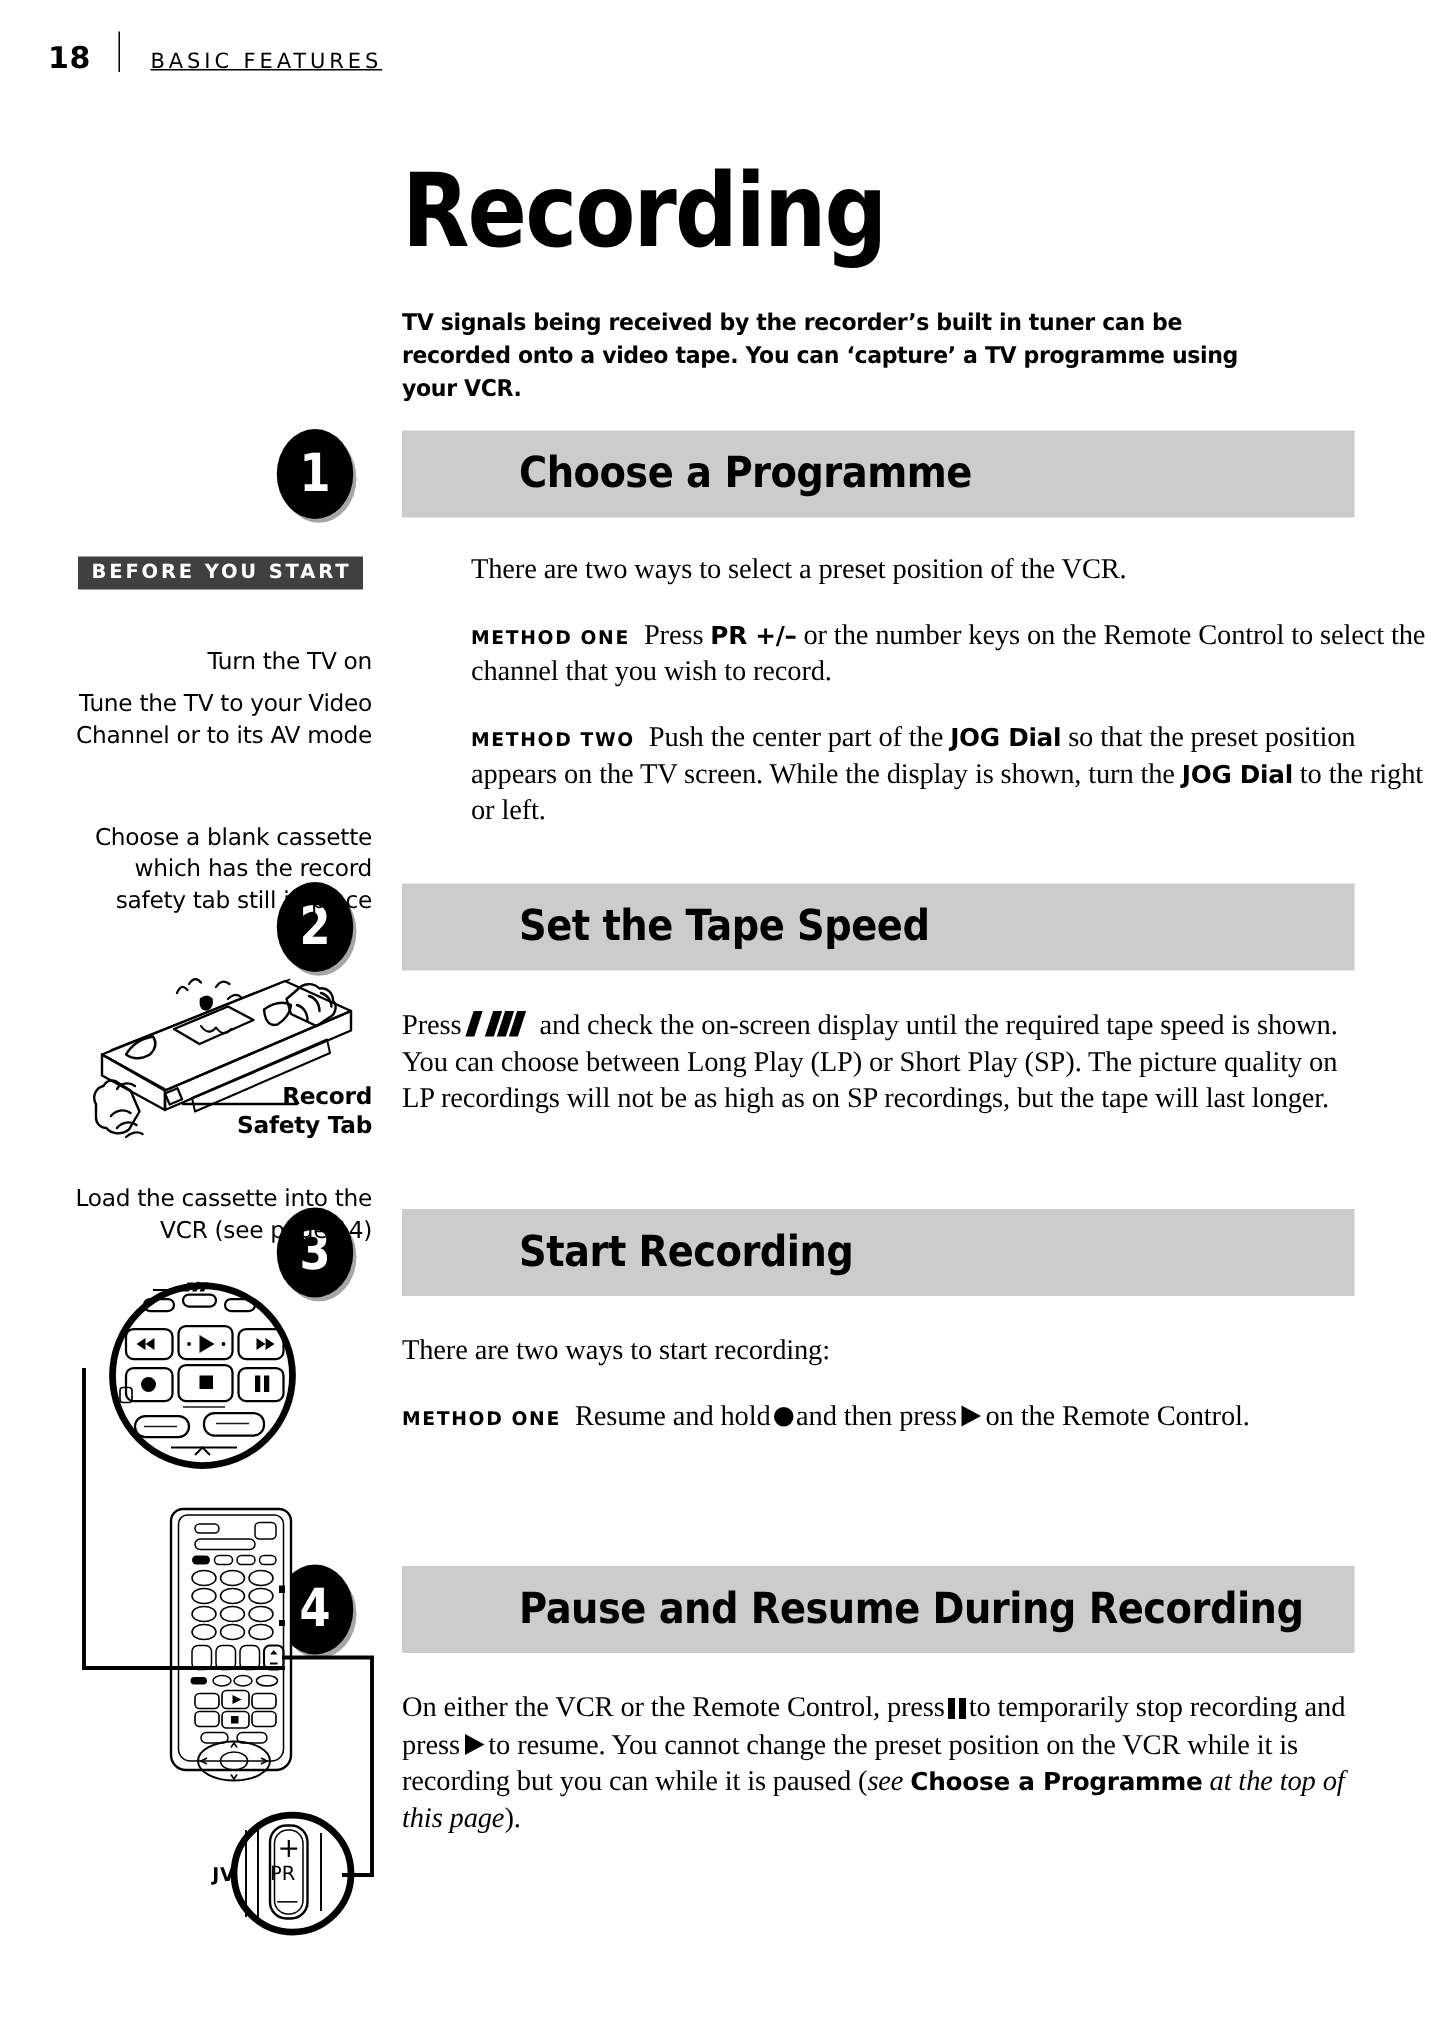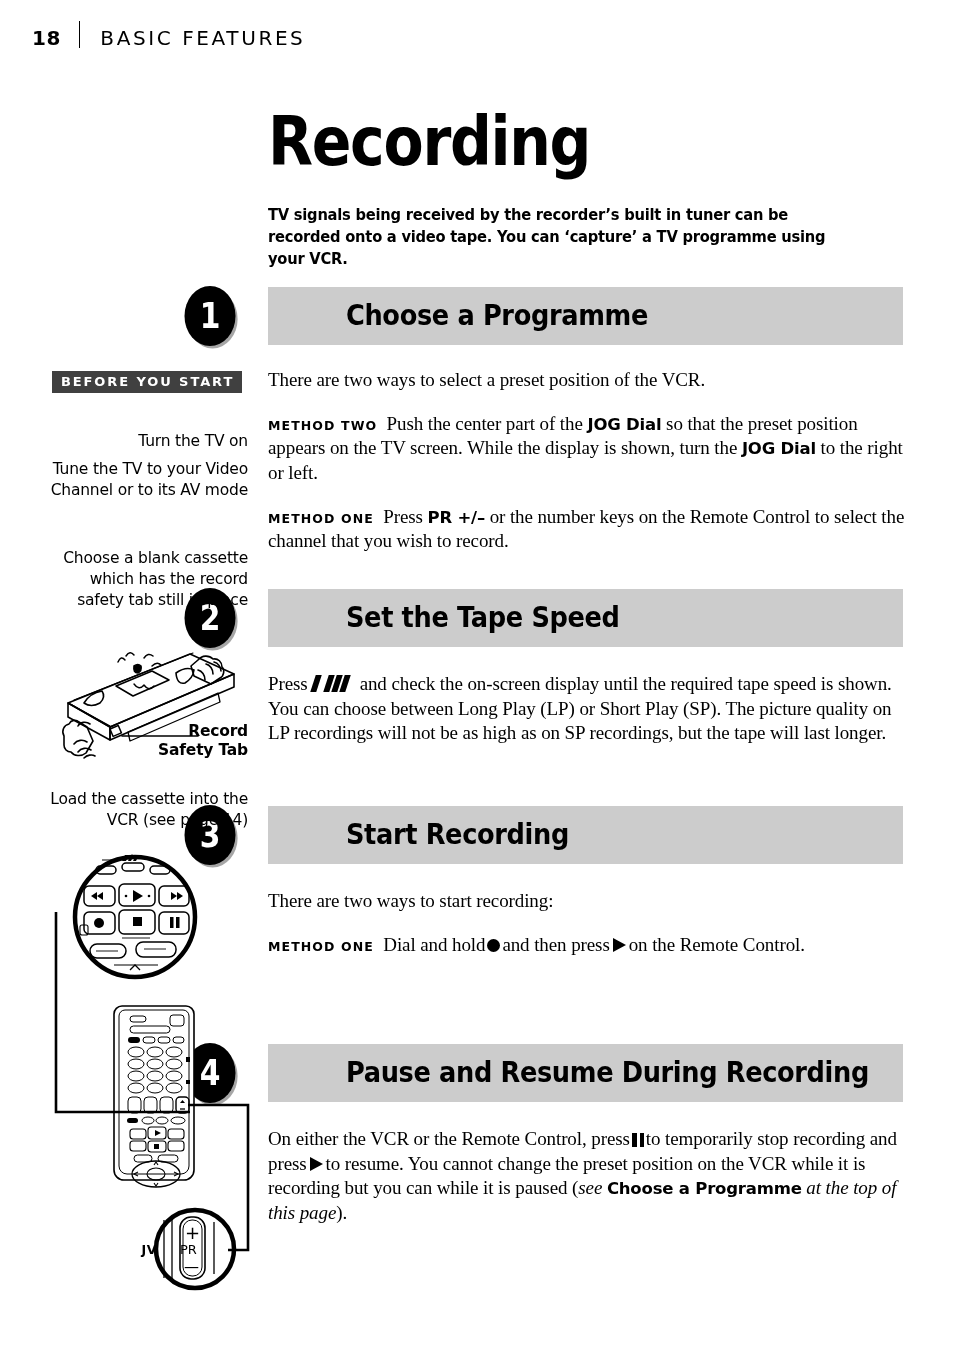--- a/index.html
+++ b/index.html
@@ -33,23 +33,24 @@
     line-height: 1;
   }
   .header-rule {
     width: 1.5px;
     height: 27px;
     background: #000;
     margin: 0 20px 0 18px;
   }
   .header-section {
     font-family: "DejaVu Sans", sans-serif;
-    font-size: 20px;
+    font-size: 14px;
     letter-spacing: 2.6px;
     line-height: 1;
+    text-decoration: underline;
   }
 
   
   .doc-title {
     position: absolute;
     left: 268px;
     top: 62px;
     font-family: "DejaVu Sans", sans-serif;
     font-weight: bold;
     font-size: 68px;
@@ -240,43 +241,43 @@
 
 <h1 class="doc-title">Recording</h1>
 
 <div class="intro">TV signals being received by the recorder’s built in tuner can be recorded onto a video tape. You can ‘capture’ a TV programme using your VCR.</div>
 
 <div class="step-bar" style="top:287px;">
   <span class="step-circle">1</span>
   <span class="step-title">Choose a Programme</span>
 </div>
 
-<div class="body-text" style="top:368px;">
+<div class="body-text" style="top:368px;margin-left:46px;">
   <p class="para">There are two ways to select a preset position of the VCR.</p>
+  <p class="para"><span class="lead">METHOD ONE</span>&nbsp; <span>Press </span><b class="sans">PR +/–</b><span> or the number keys on the Remote Control to select the channel that you wish to record.</span></p>
   <p class="para"><span class="lead">METHOD TWO</span>&nbsp; <span>Push the center part of the </span><b class="sans">JOG Dial</b><span> so that the preset position appears on the TV screen. While the display is shown, turn the </span><b class="sans">JOG Dial</b><span> to the right or left.</span></p>
-  <p class="para"><span class="lead">METHOD ONE</span>&nbsp; <span>Press </span><b class="sans">PR +/–</b><span> or the number keys on the Remote Control to select the channel that you wish to record.</span></p>
 </div>
 
 <div class="step-bar" style="top:589px;">
   <span class="step-circle">2</span>
   <span class="step-title">Set the Tape Speed</span>
 </div>
 
 <div class="body-text" style="top:672px;">
   <p class="para"><span>Press</span><span class="glyph-speed"><i></i><i></i><i></i><i></i></span><span>and check the on-screen display until the required tape speed is shown. You can choose between Long Play (LP) or Short Play (SP). The picture quality on LP recordings will not be as high as on SP recordings, but the tape will last longer.</span></p>
 </div>
 
 <div class="step-bar" style="top:806px;">
   <span class="step-circle">3</span>
   <span class="step-title">Start Recording</span>
 </div>
 
 <div class="body-text" style="top:889px;">
   <p class="para">There are two ways to start recording:</p>
-  <p class="para"><span class="lead">METHOD ONE</span>&nbsp; <span>Dial and hold</span><span class="glyph-record"></span><span>and then press</span><span class="glyph-play"></span><span>on the Remote Control.</span></p>
+  <p class="para"><span class="lead">METHOD ONE</span>&nbsp; <span>Resume and hold</span><span class="glyph-record"></span><span>and then press</span><span class="glyph-play"></span><span>on the Remote Control.</span></p>
 </div>
 
 <div class="step-bar" style="top:1044px;">
   <span class="step-circle">4</span>
   <span class="step-title">Pause and Resume During Recording</span>
 </div>
 
 <div class="body-text" style="top:1127px;">
   <p class="para"><span>On either the VCR or the Remote Control, press</span><span class="glyph-pause"></span><span>to temporarily stop recording and press</span><span class="glyph-play"></span><span>to resume. You cannot change the preset position on the VCR while it is recording but you can while it is paused (</span><i>see</i> <b class="sans">Choose a Programme</b><i> at the top of this page</i><span>).</span></p>
 </div>

